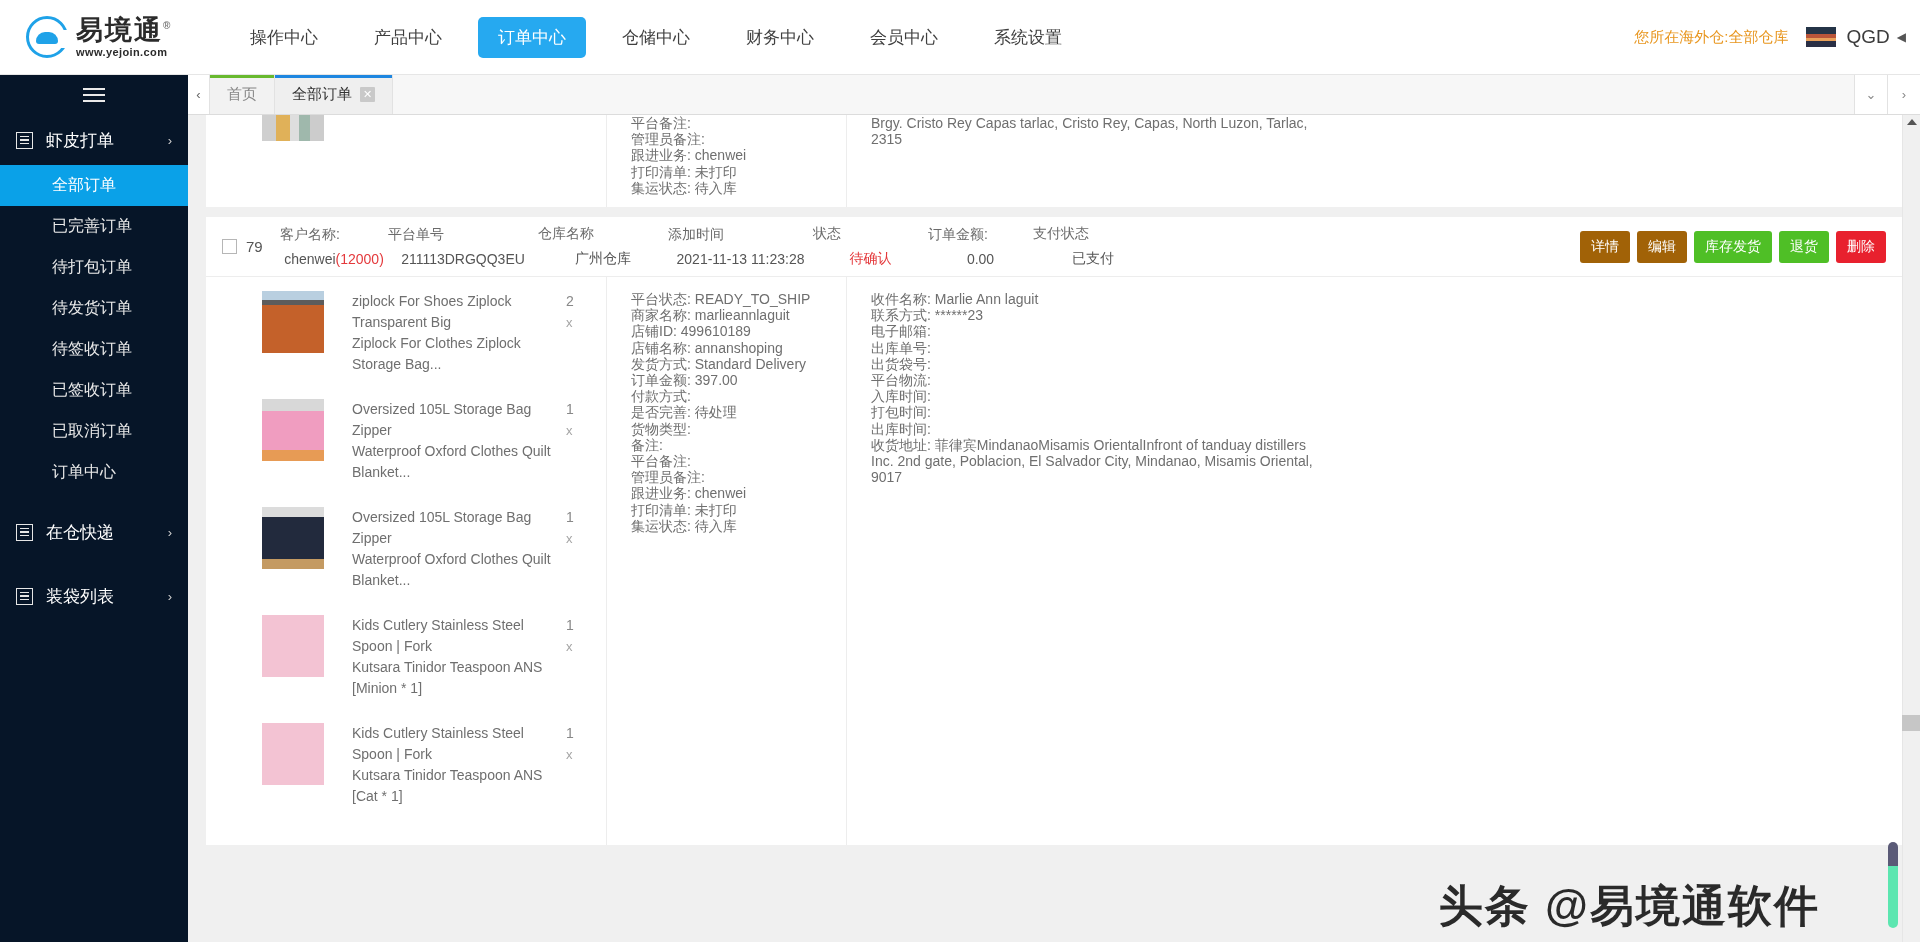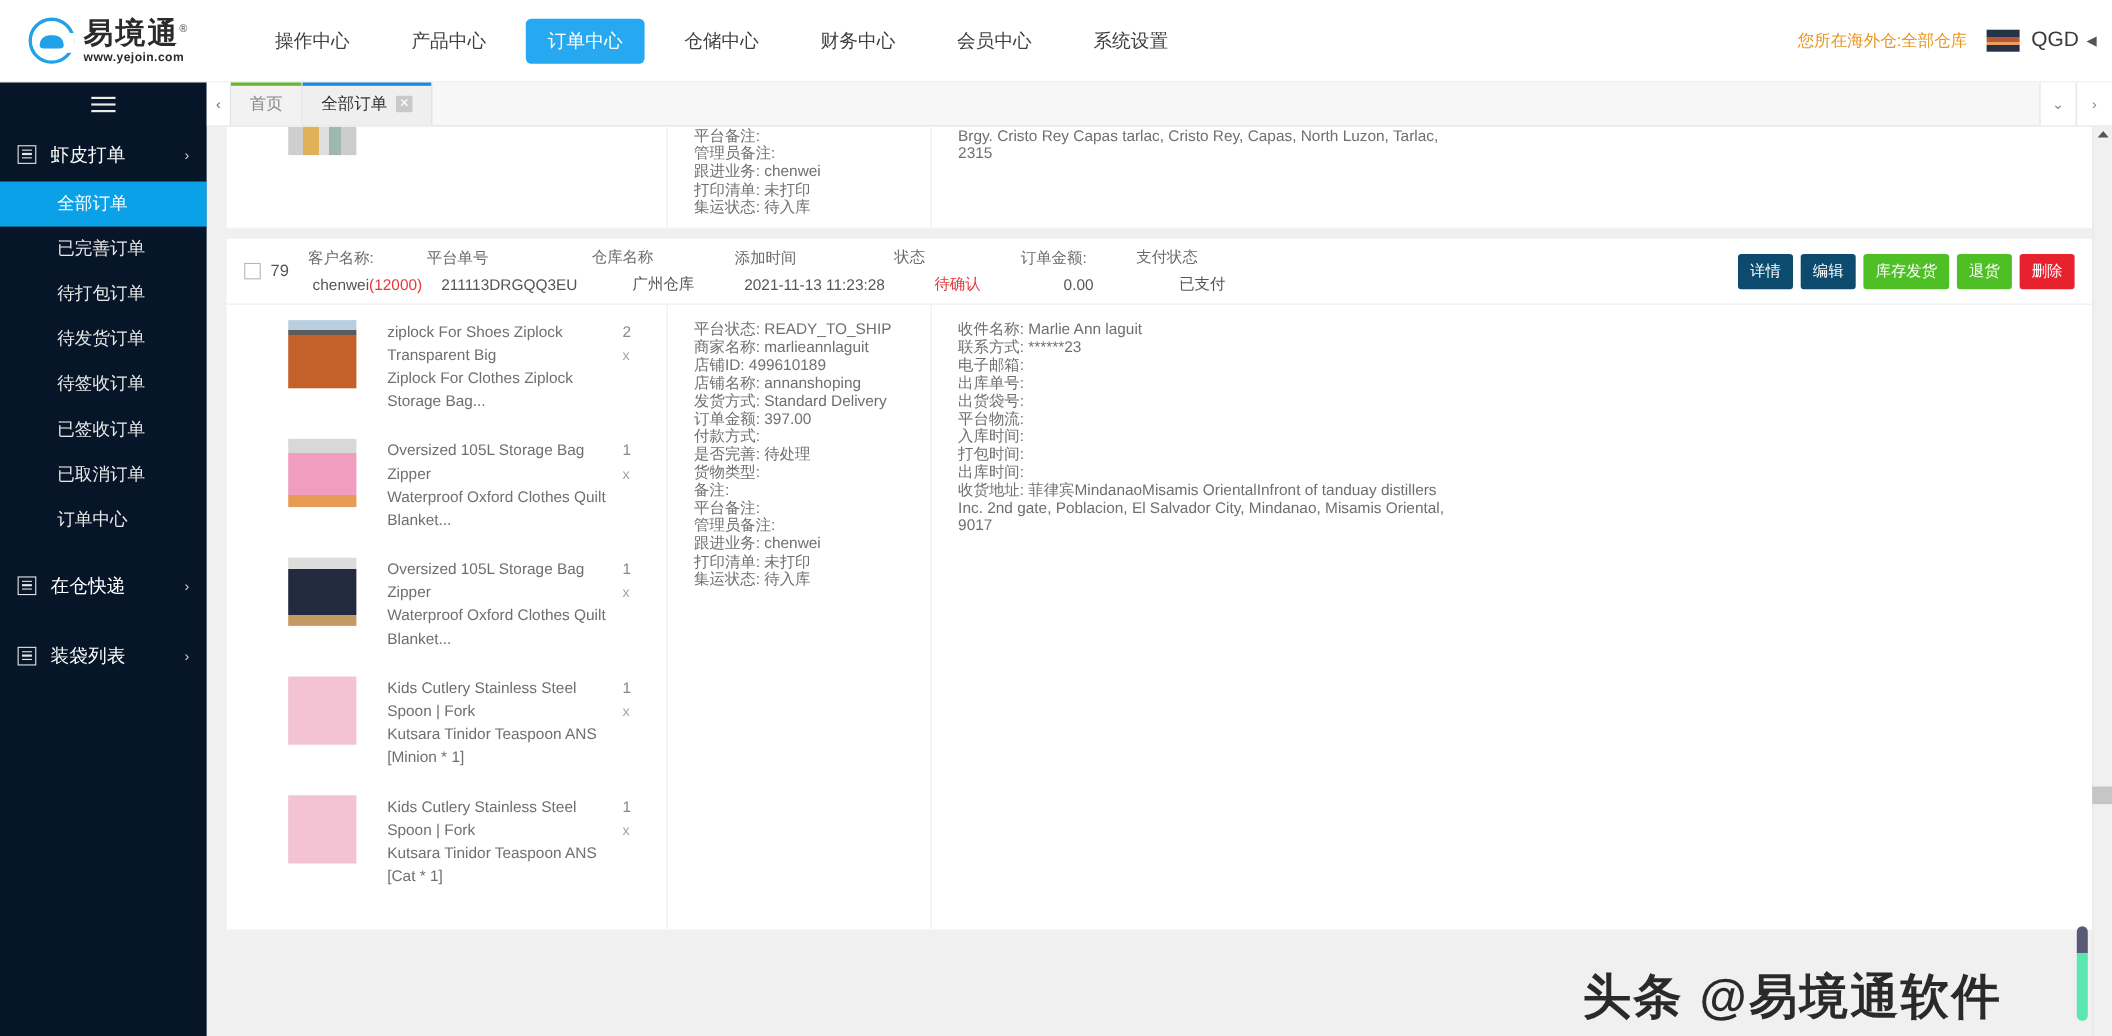--- a/index.html
+++ b/index.html
@@ -117,21 +117,21 @@
   .hcol{ display:flex; flex-direction:column; justify-content:center; }
   .hcol .lbl{ font-size:14px; color:#6b6b6b; margin-bottom:7px; white-space:nowrap;}
   .hcol .val{ font-size:14px; color:#555; white-space:nowrap;text-align:center;}
   .val.red{ color:#e4393c; }
   .val .paren{ color:#e4393c; }
   .btns{ margin-left:auto; display:flex; gap:7px; }
   .btn{
     color:#fff; font-size:14px; padding:7px 11px; border-radius:3px; cursor:pointer;
     white-space:nowrap; border:none;
   }
-  .btn.blue{ background:#0c4a6e; }
+  .btn.blue{ background:#a16207; }
   .btn.green{ background:#4fbf26; }
   .btn.red{ background:#e8212e; }
 
   .order-body{ display:flex; min-height:120px; }
   .col-products{ width:400px; padding:14px 0 14px 56px; }
   .col-mid{ width:240px; padding:14px 0 14px 24px; border-left:1px solid #ededed; }
   .col-right{ flex:1; padding:14px 0 14px 24px; border-left:1px solid #ededed; }
 
   .prod-row{ display:flex; align-items:flex-start; margin-bottom:24px; }
   .prod-img{ width:62px; height:62px; flex:none; background:#ddd; overflow:hidden; }

